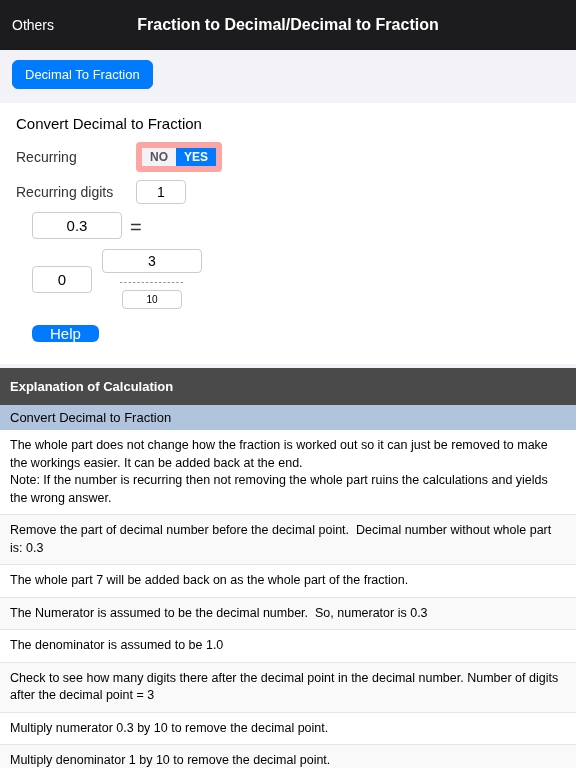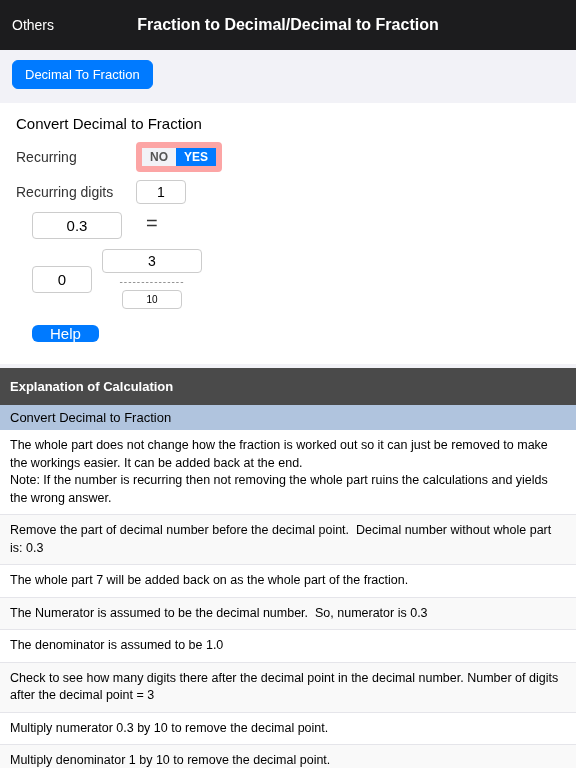--- a/index.html
+++ b/index.html
@@ -120,22 +120,22 @@
       padding: 3px 6px;
       font-size: 14px;
       width: 50px;
       text-align: center;
       background: #fff;
     }
 
     
     .decimal-row {
       display: flex;
-      align-items: flex-start;
-      gap: 24px;
+      align-items: flex-end;
+      gap: 8px;
       margin-bottom: 10px;
       padding-left: 16px;
     }
     .decimal-input {
       border: 1px solid #ccc;
       border-radius: 4px;
       padding: 4px 8px;
       font-size: 15px;
       width: 90px;
       text-align: center;

